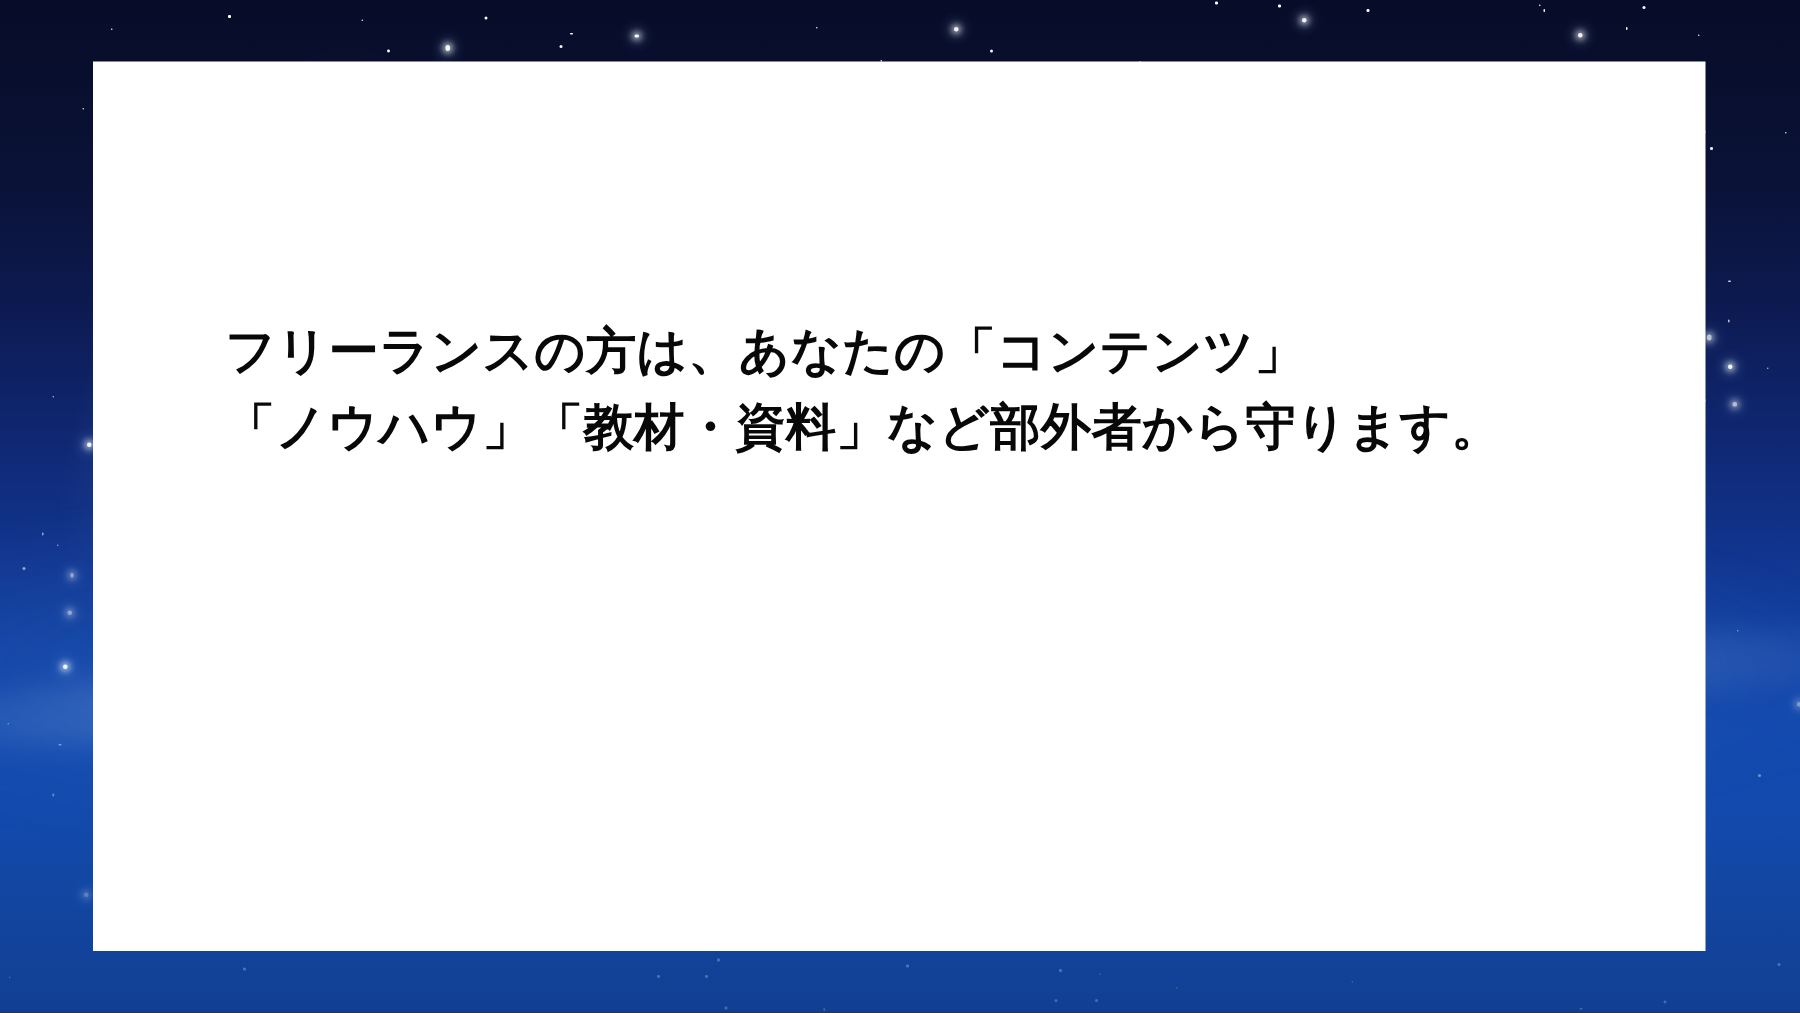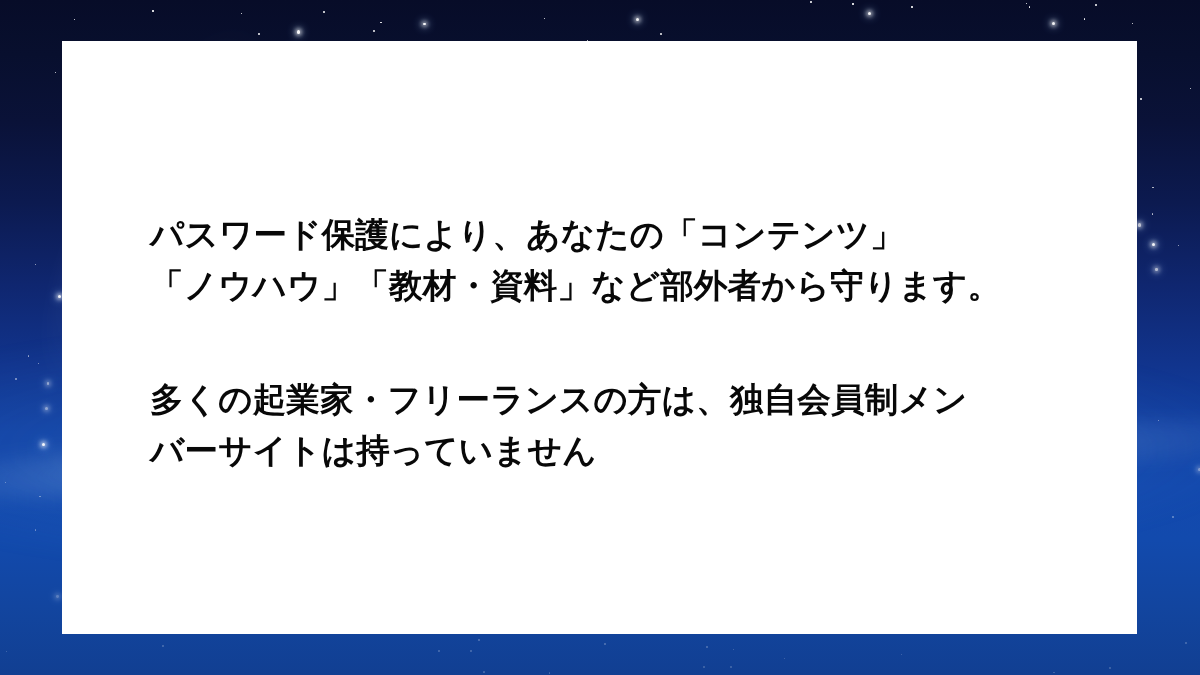--- a/index.html
+++ b/index.html
@@ -394,24 +394,20 @@
       <div class="star glow" style="left: 868px; top: 12px; width: 3.4px; height: 3.4px; opacity: 0.95;"></div>
     </div>
 
   <div id="card">
 
 
     <div id="body-area">
 
 
       <div class="para p2">
-        <span class="ln">パスワード保護により、あなたの「コンテンツ」</span>
+        <span class="ln">フリーランスの方は、あなたの「コンテンツ」</span>
         <span class="ln">「ノウハウ」「教材・資料」など部外者から守ります。</span>
       </div>
 
-      <div class="para p3">
-        <span class="ln">多くの起業家・フリーランスの方は、独自会員制メン</span>
-        <span class="ln">バーサイトは持っていません</span>
-      </div>
 
     </div>
   </div>
 </div>
 
 </body></html>

